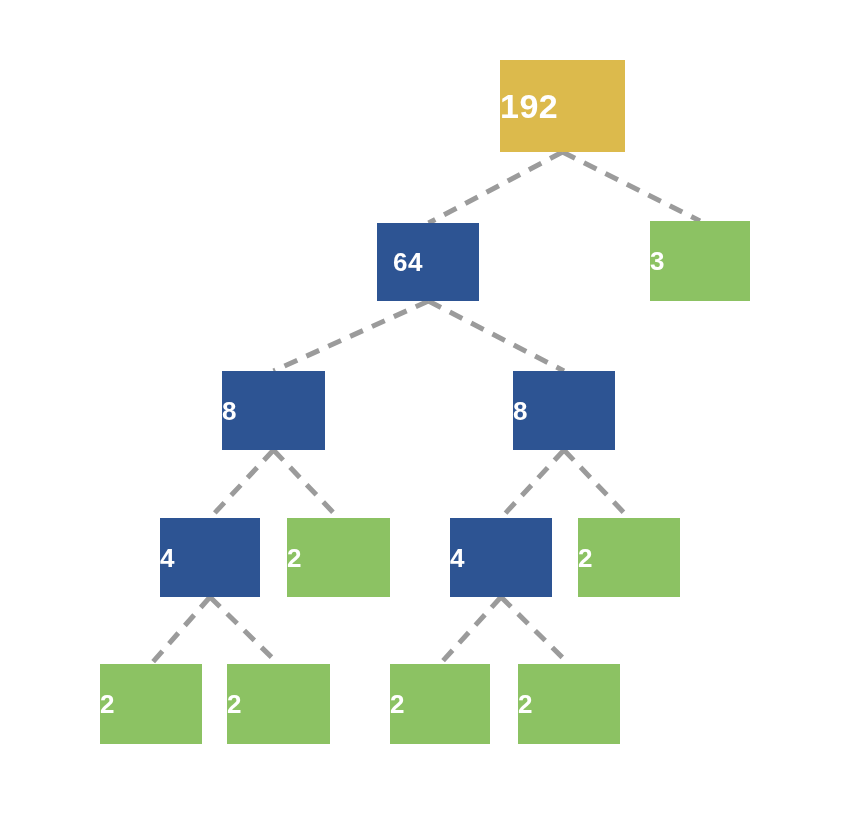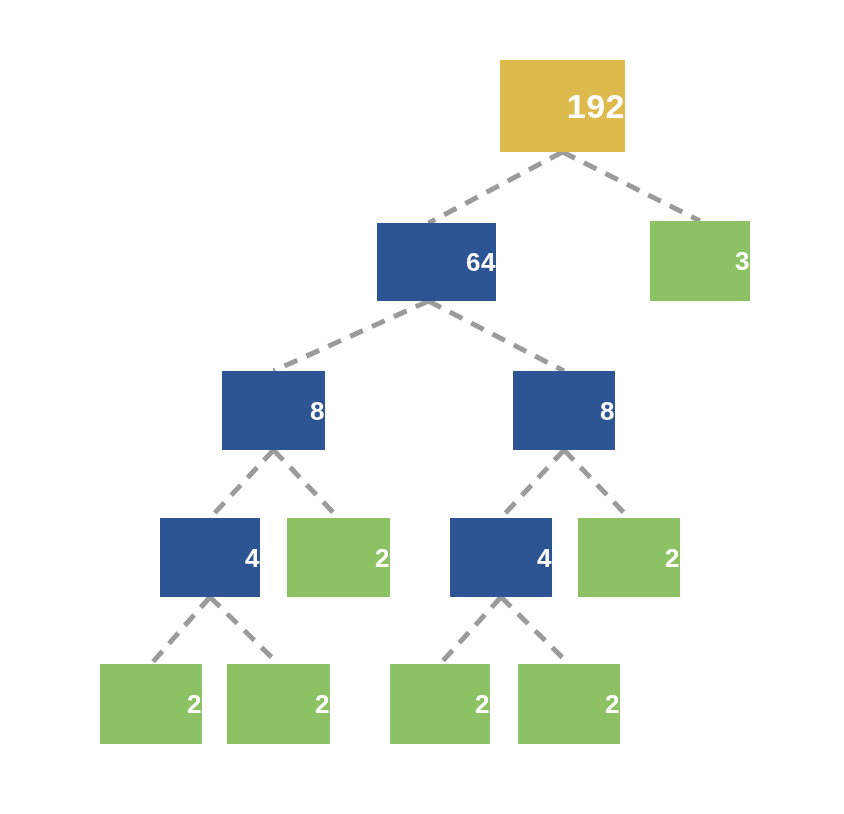--- a/index.html
+++ b/index.html
@@ -25,21 +25,21 @@
     left: 0;
     top: 0;
     width: 844px;
     height: 814px;
     pointer-events: none;
   }
   .node {
     position: absolute;
     display: flex;
     align-items: center;
-    justify-content: flex-end;
+    justify-content: flex-start;
     box-sizing: border-box;
     color: #ffffff;
     font-weight: bold;
     line-height: 1;
     letter-spacing: 0.5px;
     user-select: none;
   }
   .node-label {
     display: block;
     text-align: center;
@@ -60,21 +60,21 @@
       <line x1="564" y1="450" x2="629" y2="518" stroke="#9b9b9b" stroke-width="5" stroke-dasharray="14 10" stroke-linecap="butt"></line>
       <line x1="210" y1="597" x2="151" y2="664" stroke="#9b9b9b" stroke-width="5" stroke-dasharray="14 10" stroke-linecap="butt"></line>
       <line x1="210" y1="597" x2="278.5" y2="664" stroke="#9b9b9b" stroke-width="5" stroke-dasharray="14 10" stroke-linecap="butt"></line>
       <line x1="501" y1="597" x2="440" y2="664" stroke="#9b9b9b" stroke-width="5" stroke-dasharray="14 10" stroke-linecap="butt"></line>
       <line x1="501" y1="597" x2="569" y2="664" stroke="#9b9b9b" stroke-width="5" stroke-dasharray="14 10" stroke-linecap="butt"></line>
     </svg>
   <div id="node-layer">
       <div class="node" style="left: 500px; top: 60px; width: 125px; height: 92px; background: rgb(220, 186, 76); font-size: 34px; color: rgb(255, 255, 255);">
         <span class="node-label">192</span>
       </div>
-      <div class="node" style="left: 377px; top: 223px; width: 119px; height: 78px; background: rgb(45, 84, 147); font-size: 26px; color: rgb(255, 255, 255);">
+      <div class="node" style="left: 377px; top: 223px; width: 102px; height: 78px; background: rgb(45, 84, 147); font-size: 26px; color: rgb(255, 255, 255); padding-left: 16px;">
         <span class="node-label">64</span>
       </div>
       <div class="node" style="left: 650px; top: 221px; width: 100px; height: 80px; background: rgb(140, 194, 99); font-size: 26px; color: rgb(255, 255, 255);">
         <span class="node-label">3</span>
       </div>
       <div class="node" style="left: 222px; top: 371px; width: 103px; height: 79px; background: rgb(45, 84, 147); font-size: 26px; color: rgb(255, 255, 255);">
         <span class="node-label">8</span>
       </div>
       <div class="node" style="left: 513px; top: 371px; width: 102px; height: 79px; background: rgb(45, 84, 147); font-size: 26px; color: rgb(255, 255, 255);">
         <span class="node-label">8</span>

